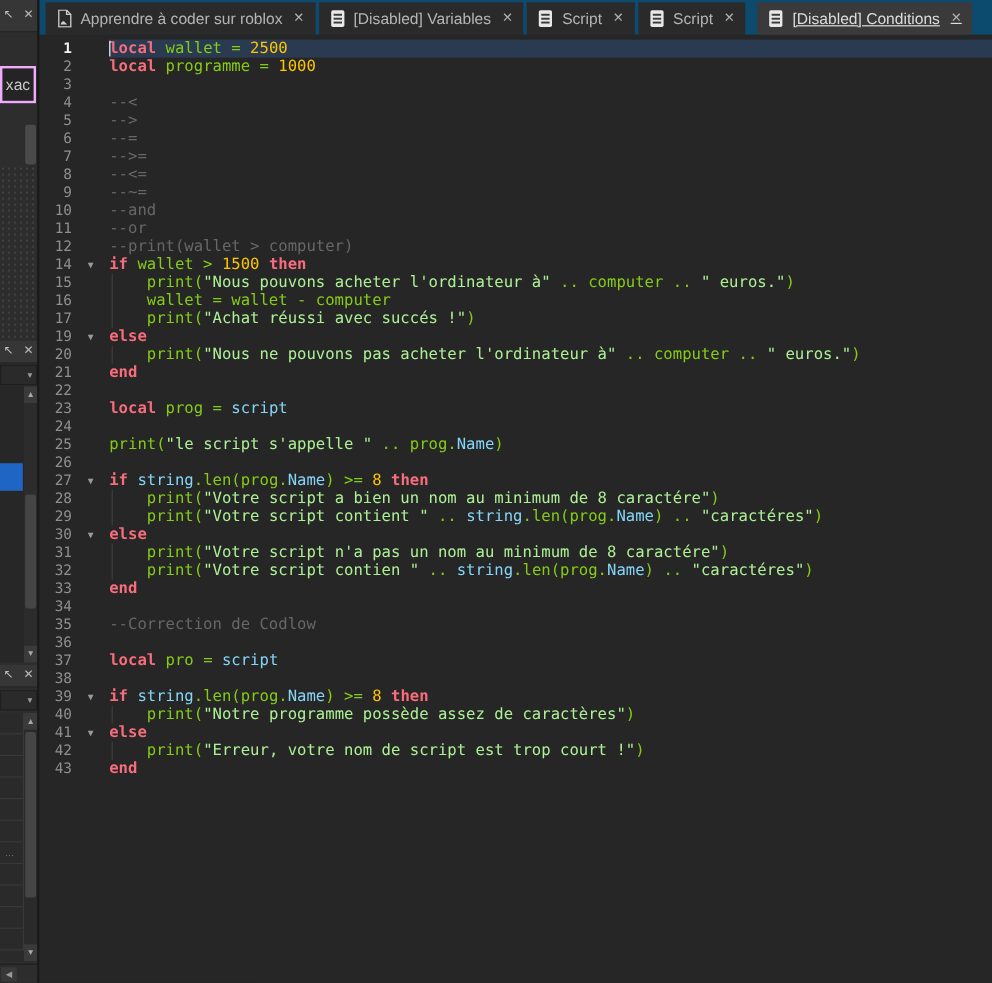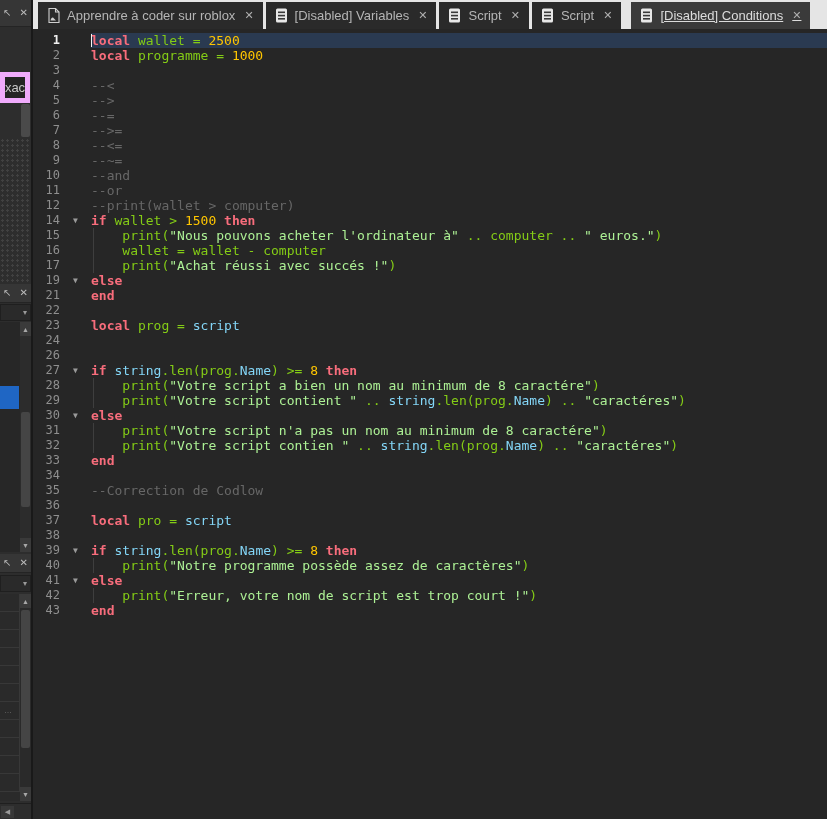--- a/index.html
+++ b/index.html
@@ -6,22 +6,22 @@
     font-family:"Liberation Sans",sans-serif;}
   .stage{position:relative;width:827px;height:819px;background:#262626;}
 
   
   .left-strip{position:absolute;left:0;top:0;width:31px;height:819px;background:#2d2d2d;}
   .v-sep{position:absolute;left:31px;top:0;width:2px;height:819px;background:#191919;}
   .dock-titlebar{position:absolute;left:0;width:31px;background:#363636;border-bottom:1px solid #242424;
     display:flex;align-items:center;justify-content:space-between;padding:0 3px;box-sizing:border-box;
     color:#c2c2c2;font-size:10px;}
   .dock-titlebar .glyph{font-size:10px;line-height:10px;color:#bdbdbd;}
-  .search-frag{position:absolute;left:0;top:72px;width:30px;height:31px;background:#242424;
-    border:5px solid #f0abfc;box-sizing:border-box;color:#c8c8c8;font-size:13px;
+  .search-frag{position:absolute;left:0;top:55px;width:30px;height:31px;background:#242424;
+    border:2px solid #f0abfc;box-sizing:border-box;color:#c8c8c8;font-size:13px;
     display:flex;align-items:center;justify-content:center;}
   .vthumb1{position:absolute;right:1px;top:104px;width:9px;height:33px;background:#4a4a4a;border-radius:2px;}
   .dots{position:absolute;left:0;top:138px;width:31px;height:146px;
     background-image:radial-gradient(circle,#414141 1px,transparent 1.3px);background-size:5px 5px;}
   .combo{position:absolute;left:0;width:31px;height:17px;background:#2a2a2a;border:1px solid #1f1f1f;
     box-sizing:border-box;display:flex;align-items:center;justify-content:flex-end;padding-right:3px;
     color:#9a9a9a;font-size:8px;}
   .panel-list{position:absolute;left:0;top:322px;width:31px;height:230px;background:#272727;}
   .sb-btn{position:absolute;right:0;width:11px;height:14px;background:#3a3a3a;color:#a8a8a8;font-size:7px;
     display:flex;align-items:center;justify-content:center;}
@@ -31,21 +31,21 @@
   .panel-table{position:absolute;left:0;top:594px;width:31px;height:207px;background:#2a2a2a;}
   .pt-rows{position:absolute;left:0;top:0;width:20px;height:207px;}
   .pt-row{height:18px;border-bottom:1px solid #383838;box-sizing:border-box;color:#777;font-size:8px;
     display:flex;align-items:center;padding-left:4px;border-right:1px solid #383838;}
   .hscroll{position:absolute;left:0;top:803px;width:31px;height:16px;background:#2d2d2d;border-top:1px solid #1f1f1f;box-sizing:border-box;}
   .hscroll .left-btn{position:absolute;left:1px;top:2px;width:13px;height:12px;background:#383838;color:#9a9a9a;
     font-size:7px;display:flex;align-items:center;justify-content:center;}
 
   
   .main{position:absolute;left:33px;top:0;right:0;bottom:0;background:#262626;}
-  .tabbar{position:absolute;left:0;top:0;right:0;height:29px;background:#e5e5e5;display:flex;align-items:flex-end;}
+  .tabbar{position:absolute;left:0;top:0;right:0;height:29px;background:#0c4a6e;display:flex;align-items:flex-end;}
   .tabs{display:flex;height:27px;margin-left:5px;}
   .tab{display:flex;align-items:center;height:27px;padding:0 9px;background:#2a2a2a;margin-right:3px;
     color:#b5b5b5;font-size:13px;white-space:nowrap;cursor:default;}
   .tab.active{background:#3a3a3a;color:#dcdcdc;margin-left:7px;text-decoration:underline;}
   .tab .tab-icon{width:13px;height:15px;margin-right:7px;flex:0 0 auto;}
   .tab .tab-close{margin-left:9px;color:#b0b0b0;font-size:11px;line-height:11px;}
 
   .editor{position:absolute;left:0;top:29px;right:0;bottom:0;background:#262626;overflow:hidden;}
   .code-lines{position:absolute;left:0;top:4px;right:0;}
   .line{display:flex;height:15px;line-height:15px;font-family:"DejaVu Sans Mono",monospace;font-size:13px;}
@@ -265,20 +265,25 @@
           <div class="line g">
             <span class="ln">17</span>
             <span class="fold"></span>
             <span class="code"><span class="tk-d">    print(</span><span class="tk-s">"Achat réussi avec succés !"</span><span class="tk-d">)</span></span>
           </div>
           <div class="line">
             <span class="ln">19</span>
             <span class="fold">▼</span>
             <span class="code"><span class="tk-k">else</span></span>
           </div>
+          <div class="line g">
+            <span class="ln">20</span>
+            <span class="fold"></span>
+            <span class="code"><span class="tk-d">    print(</span><span class="tk-s">"Nous ne pouvons pas acheter l'ordinateur à"</span><span class="tk-d"> .. computer .. </span><span class="tk-s">" euros."</span><span class="tk-d">)</span></span>
+          </div>
           <div class="line">
             <span class="ln">21</span>
             <span class="fold"></span>
             <span class="code"><span class="tk-k">end</span></span>
           </div>
           <div class="line">
             <span class="ln">22</span>
             <span class="fold"></span>
             <span class="code"></span>
           </div>
@@ -286,20 +291,25 @@
             <span class="ln">23</span>
             <span class="fold"></span>
             <span class="code"><span class="tk-k">local</span><span class="tk-d"> prog = </span><span class="tk-b">script</span></span>
           </div>
           <div class="line">
             <span class="ln">24</span>
             <span class="fold"></span>
             <span class="code"></span>
           </div>
           <div class="line">
+            <span class="ln">25</span>
+            <span class="fold"></span>
+            <span class="code"><span class="tk-d">print(</span><span class="tk-s">"le script s'appelle "</span><span class="tk-d"> .. prog.</span><span class="tk-b">Name</span><span class="tk-d">)</span></span>
+          </div>
+          <div class="line">
             <span class="ln">26</span>
             <span class="fold"></span>
             <span class="code"></span>
           </div>
           <div class="line">
             <span class="ln">27</span>
             <span class="fold">▼</span>
             <span class="code"><span class="tk-k">if</span><span class="tk-d"> </span><span class="tk-b">string</span><span class="tk-d">.len(prog.</span><span class="tk-b">Name</span><span class="tk-d">) &gt;= </span><span class="tk-n">8</span><span class="tk-d"> </span><span class="tk-k">then</span></span>
           </div>
           <div class="line g">

